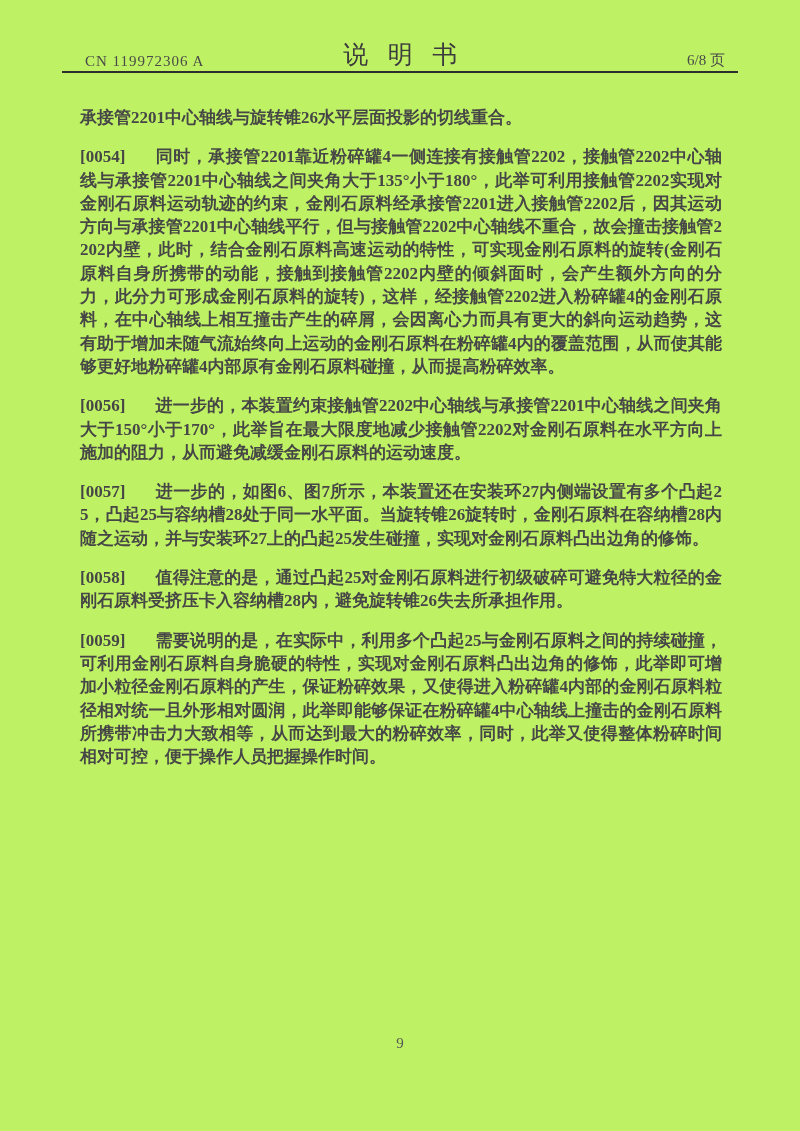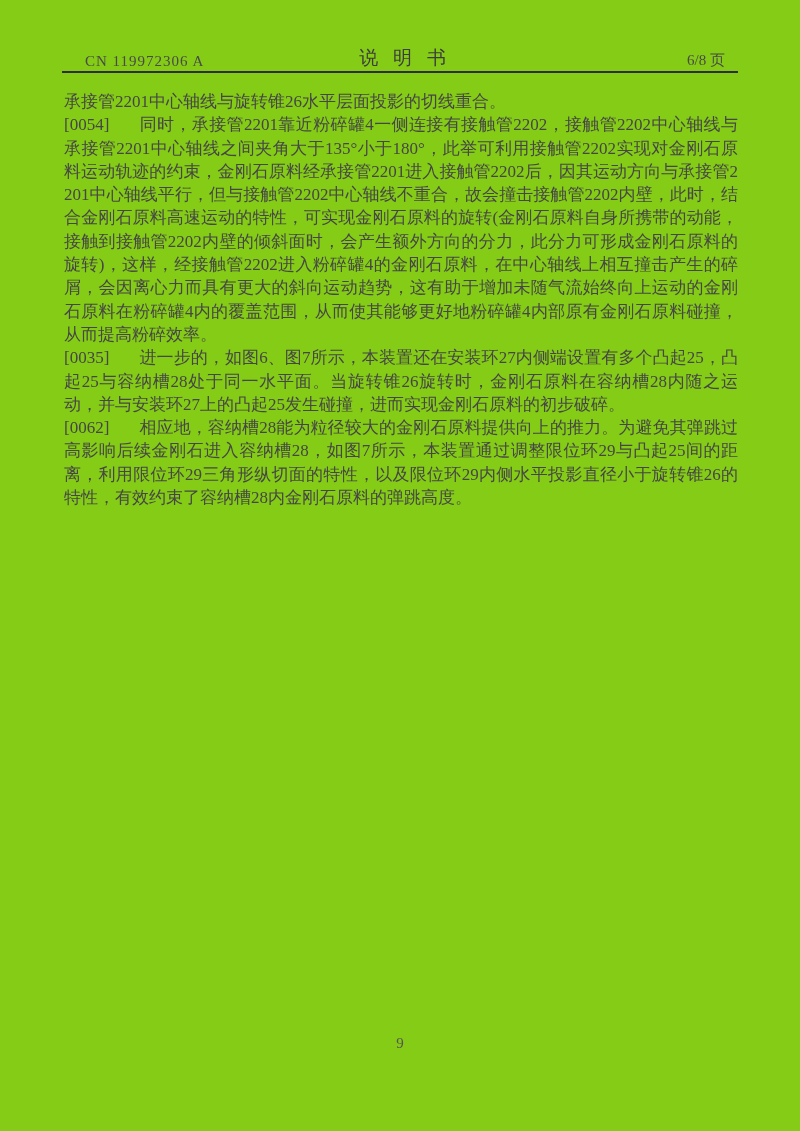--- a/index.html
+++ b/index.html
@@ -6,54 +6,54 @@
   body {
     width: 800px; height: 1131px;
     background: #ffffff;
     font-family: "Liberation Serif", "DejaVu Serif", serif;
     color: #464646;
     position: relative;
     overflow: hidden;
   }
   .page {
     position: absolute; inset: 0;
-    background: #84cc16;
+    background: #bef264;
   }
   .header {
     position: absolute; top: 38px; left: 62px; right: 60px; height: 33px;
   }
   .doc-num {
     position: absolute; left: 23px; bottom: 1px;
     font-size: 15px; letter-spacing: 1px; color: #4a4a4a;
     white-space: nowrap;
   }
   .page-ind {
     position: absolute; right: 15px; bottom: 1px;
     font-size: 15px; color: #4a4a4a;
     white-space: nowrap;
     margin-top: 39px;
   }
   .title {
     position: absolute; left: 50%; bottom: 0;
     transform: translateX(calc(-50% + 9px));
-    font-size: 19px; letter-spacing: 0.78em;
+    font-size: 25px; letter-spacing: 0.78em;
     color: #3c3c3c; white-space: nowrap;
   }
   .rule {
     position: absolute; top: 71px; left: 62px;
     width: 676px; height: 2px; background: #2e2e2e;
   }
   .content {
     position: absolute; top: 90px; left: 64px; width: 674px;
     font-size: 17px; line-height: 23.3px;
     text-align: justify; text-justify: inter-ideograph;
     word-break: break-all;
     color: #464646;
   }
-  .para { margin: 0; padding: 0; }
+  .para { margin: 16px; padding: 0; font-weight: bold; }
   .pnum { margin-right: 30px; }
   .pnum:empty { margin-right: 0; }
   .footer {
     position: absolute; top: 1035px; left: 0; width: 800px;
     text-align: center; font-size: 15px; color: #555555;
   }
 </style>
 </head>
 <body>
 
@@ -63,25 +63,27 @@
     <span class="title">说明书</span>
     <span class="page-ind">6/8 页</span>
   </div>
   <div class="rule"></div>
   <div class="content" id="content">
   <p class="para"><span class="pnum"></span><span class="ptext">承接管2201中心轴线与旋转锥26水平层面投影的切线重合。</span></p>
 
   <p class="para"><span class="pnum">[0054]</span><span class="ptext">同时，承接管2201靠近粉碎罐4一侧连接有接触管2202，接触管2202中心轴线与承接管2201中心轴线之间夹角大于135°小于180°，此举可利用接触管2202实现对金刚石原料运动轨迹的约束，金刚石原料经承接管2201进入接触管2202后，因其运动方向与承接管2201中心轴线平行，但与接触管2202中心轴线不重合，故会撞击接触管2202内壁，此时，结合金刚石原料高速运动的特性，可实现金刚石原料的旋转(金刚石原料自身所携带的动能，接触到接触管2202内壁的倾斜面时，会产生额外方向的分力，此分力可形成金刚石原料的旋转)，这样，经接触管2202进入粉碎罐4的金刚石原料，在中心轴线上相互撞击产生的碎屑，会因离心力而具有更大的斜向运动趋势，这有助于增加未随气流始终向上运动的金刚石原料在粉碎罐4内的覆盖范围，从而使其能够更好地粉碎罐4内部原有金刚石原料碰撞，从而提高粉碎效率。</span></p>
 
 
+  <p class="para"><span class="pnum">[0056]</span><span class="ptext">进一步的，本装置约束接触管2202中心轴线与承接管2201中心轴线之间夹角大于150°小于170°，此举旨在最大限度地减少接触管2202对金刚石原料在水平方向上施加的阻力，从而避免减缓金刚石原料的运动速度。</span></p>
 
-  <p class="para"><span class="pnum">[0035]</span><span class="ptext">进一步的，如图6、图7所示，本装置还在安装环27内侧端设置有多个凸起25，凸起25与容纳槽28处于同一水平面。当旋转锥26旋转时，金刚石原料在容纳槽28内随之运动，并与安装环27上的凸起25发生碰撞，进而实现金刚石原料的初步破碎。</span></p>
+  <p class="para"><span class="pnum">[0057]</span><span class="ptext">进一步的，如图6、图7所示，本装置还在安装环27内侧端设置有多个凸起25，凸起25与容纳槽28处于同一水平面。当旋转锥26旋转时，金刚石原料在容纳槽28内随之运动，并与安装环27上的凸起25发生碰撞，实现对金刚石原料凸出边角的修饰。</span></p>
+
+  <p class="para"><span class="pnum">[0058]</span><span class="ptext">值得注意的是，通过凸起25对金刚石原料进行初级破碎可避免特大粒径的金刚石原料受挤压卡入容纳槽28内，避免旋转锥26失去所承担作用。</span></p>
+
+  <p class="para"><span class="pnum">[0059]</span><span class="ptext">需要说明的是，在实际中，利用多个凸起25与金刚石原料之间的持续碰撞，可利用金刚石原料自身脆硬的特性，实现对金刚石原料凸出边角的修饰，此举即可增加小粒径金刚石原料的产生，保证粉碎效果，又使得进入粉碎罐4内部的金刚石原料粒径相对统一且外形相对圆润，此举即能够保证在粉碎罐4中心轴线上撞击的金刚石原料所携带冲击力大致相等，从而达到最大的粉碎效率，同时，此举又使得整体粉碎时间相对可控，便于操作人员把握操作时间。</span></p>
 
 
 
-
-
-  <p class="para"><span class="pnum">[0062]</span><span class="ptext">相应地，容纳槽28能为粒径较大的金刚石原料提供向上的推力。为避免其弹跳过高影响后续金刚石进入容纳槽28，如图7所示，本装置通过调整限位环29与凸起25间的距离，利用限位环29三角形纵切面的特性，以及限位环29内侧水平投影直径小于旋转锥26的特性，有效约束了容纳槽28内金刚石原料的弹跳高度。</span></p>
 </div>
   <div class="footer">
     <span>9</span>
   </div>
 </div>
 
 </body></html>

